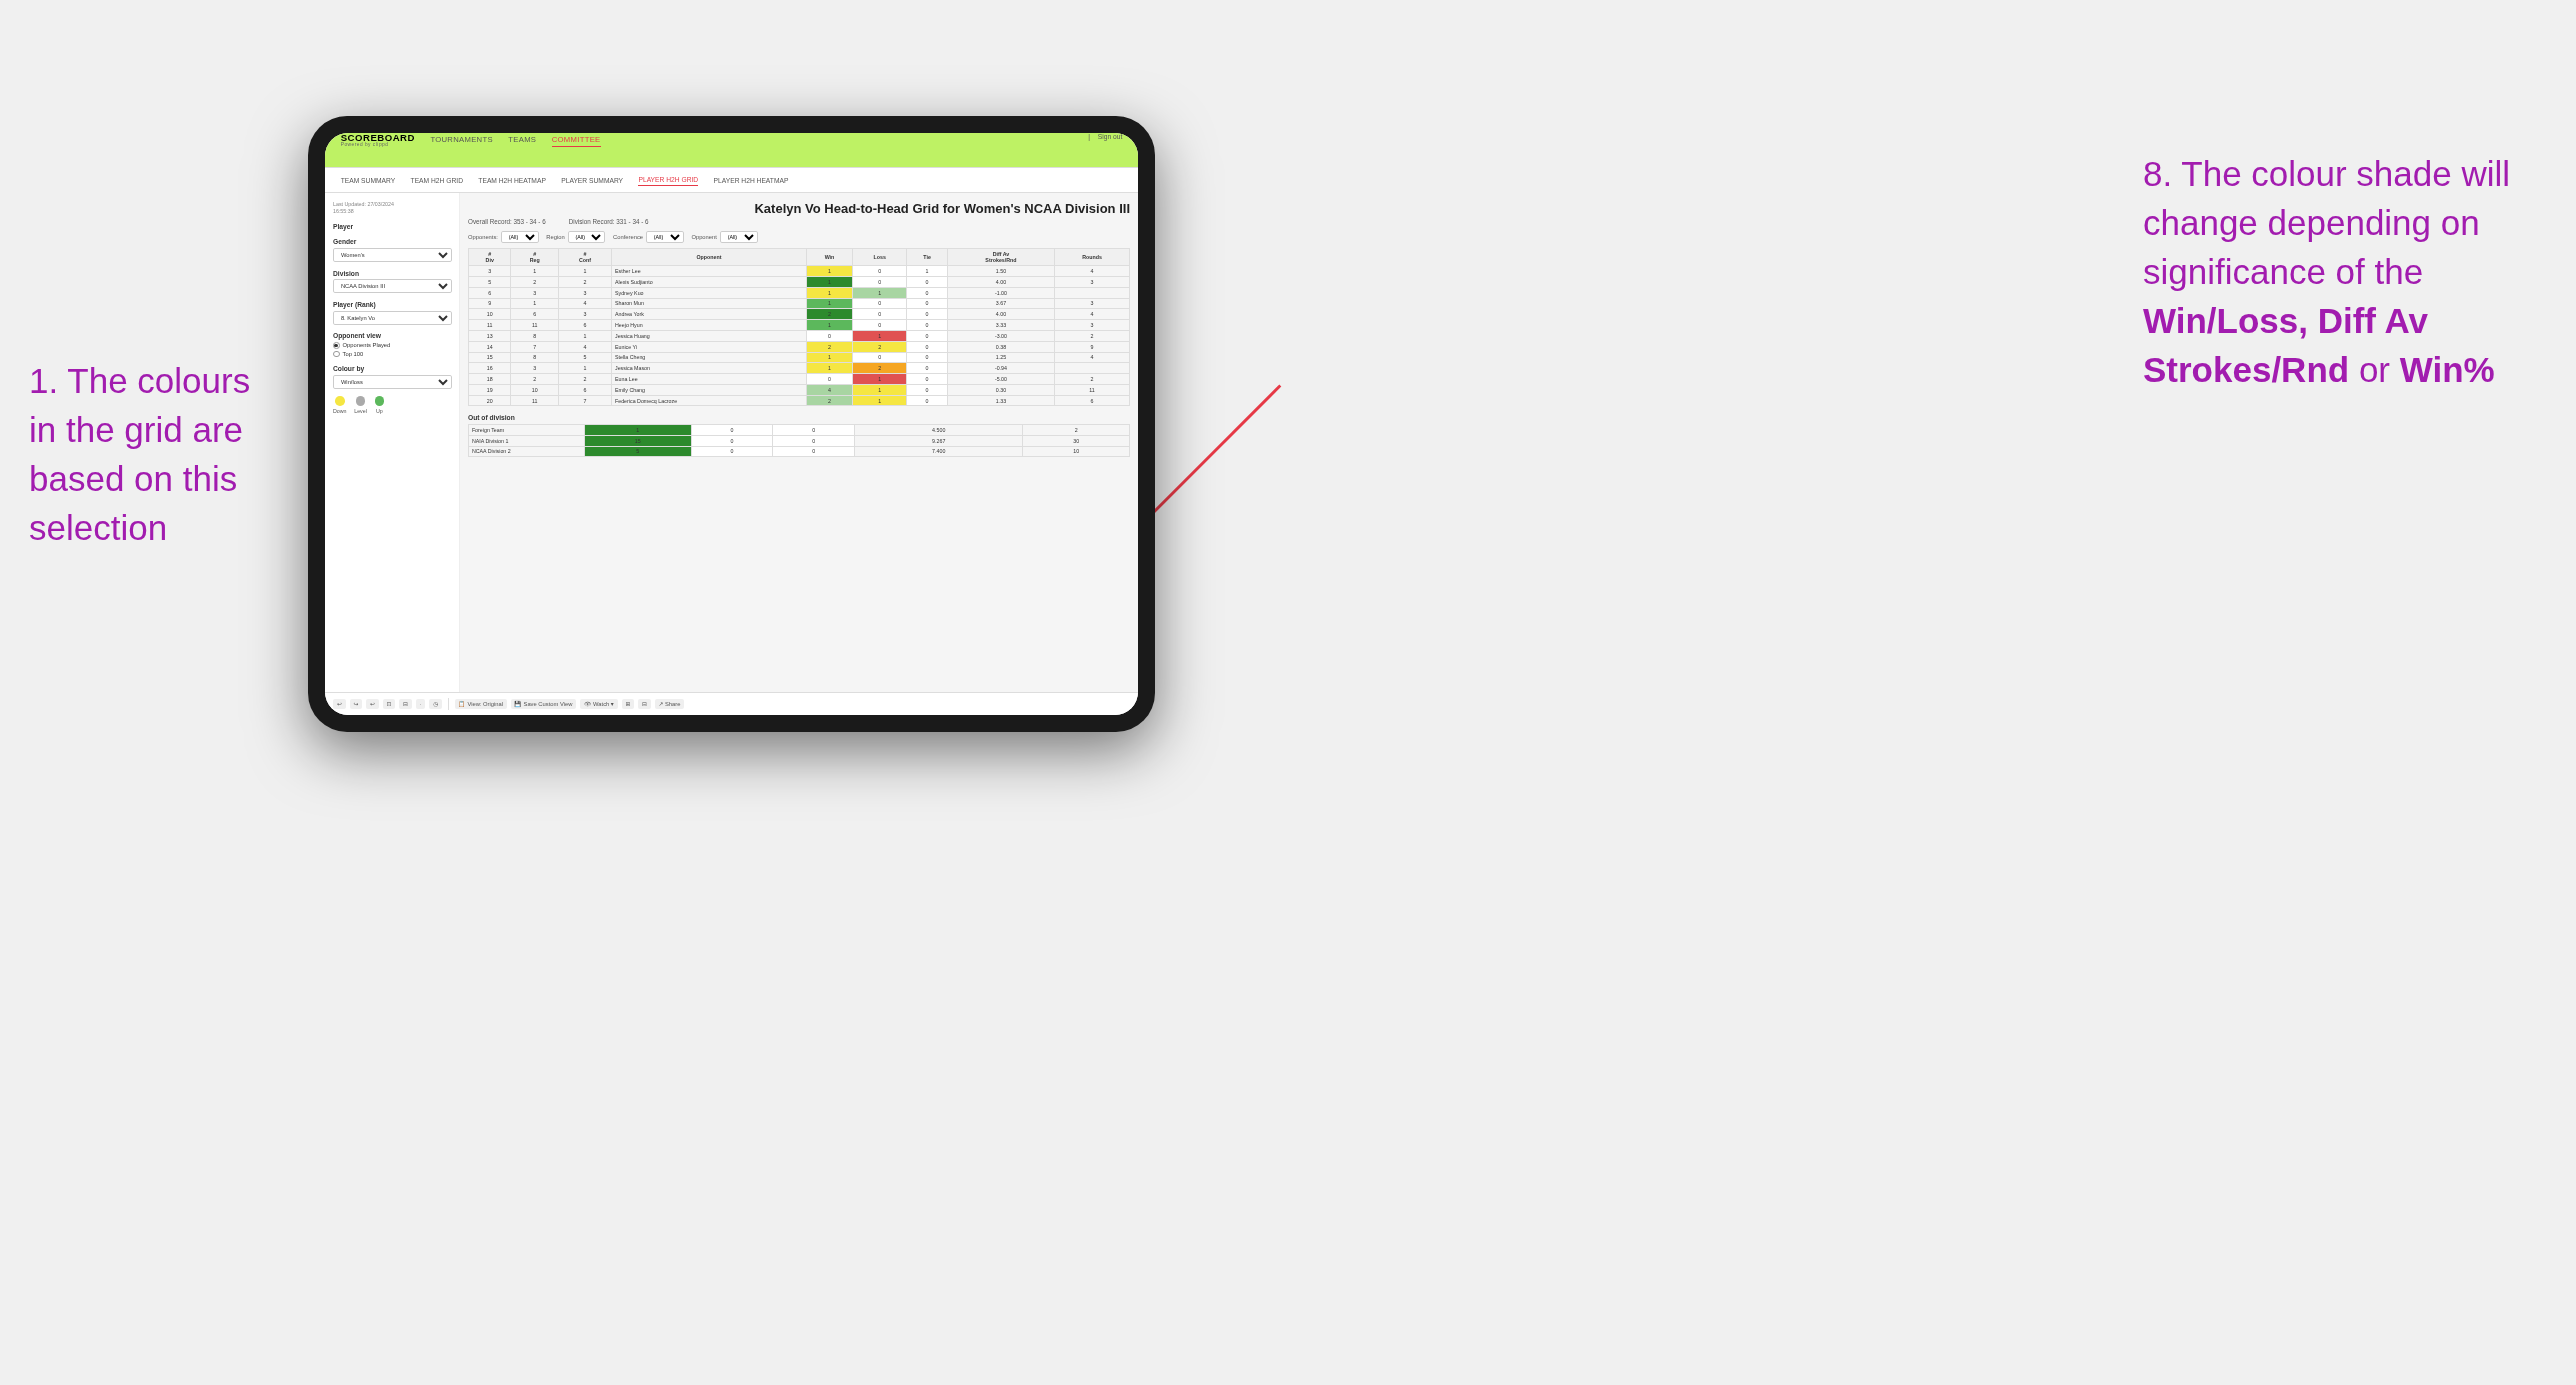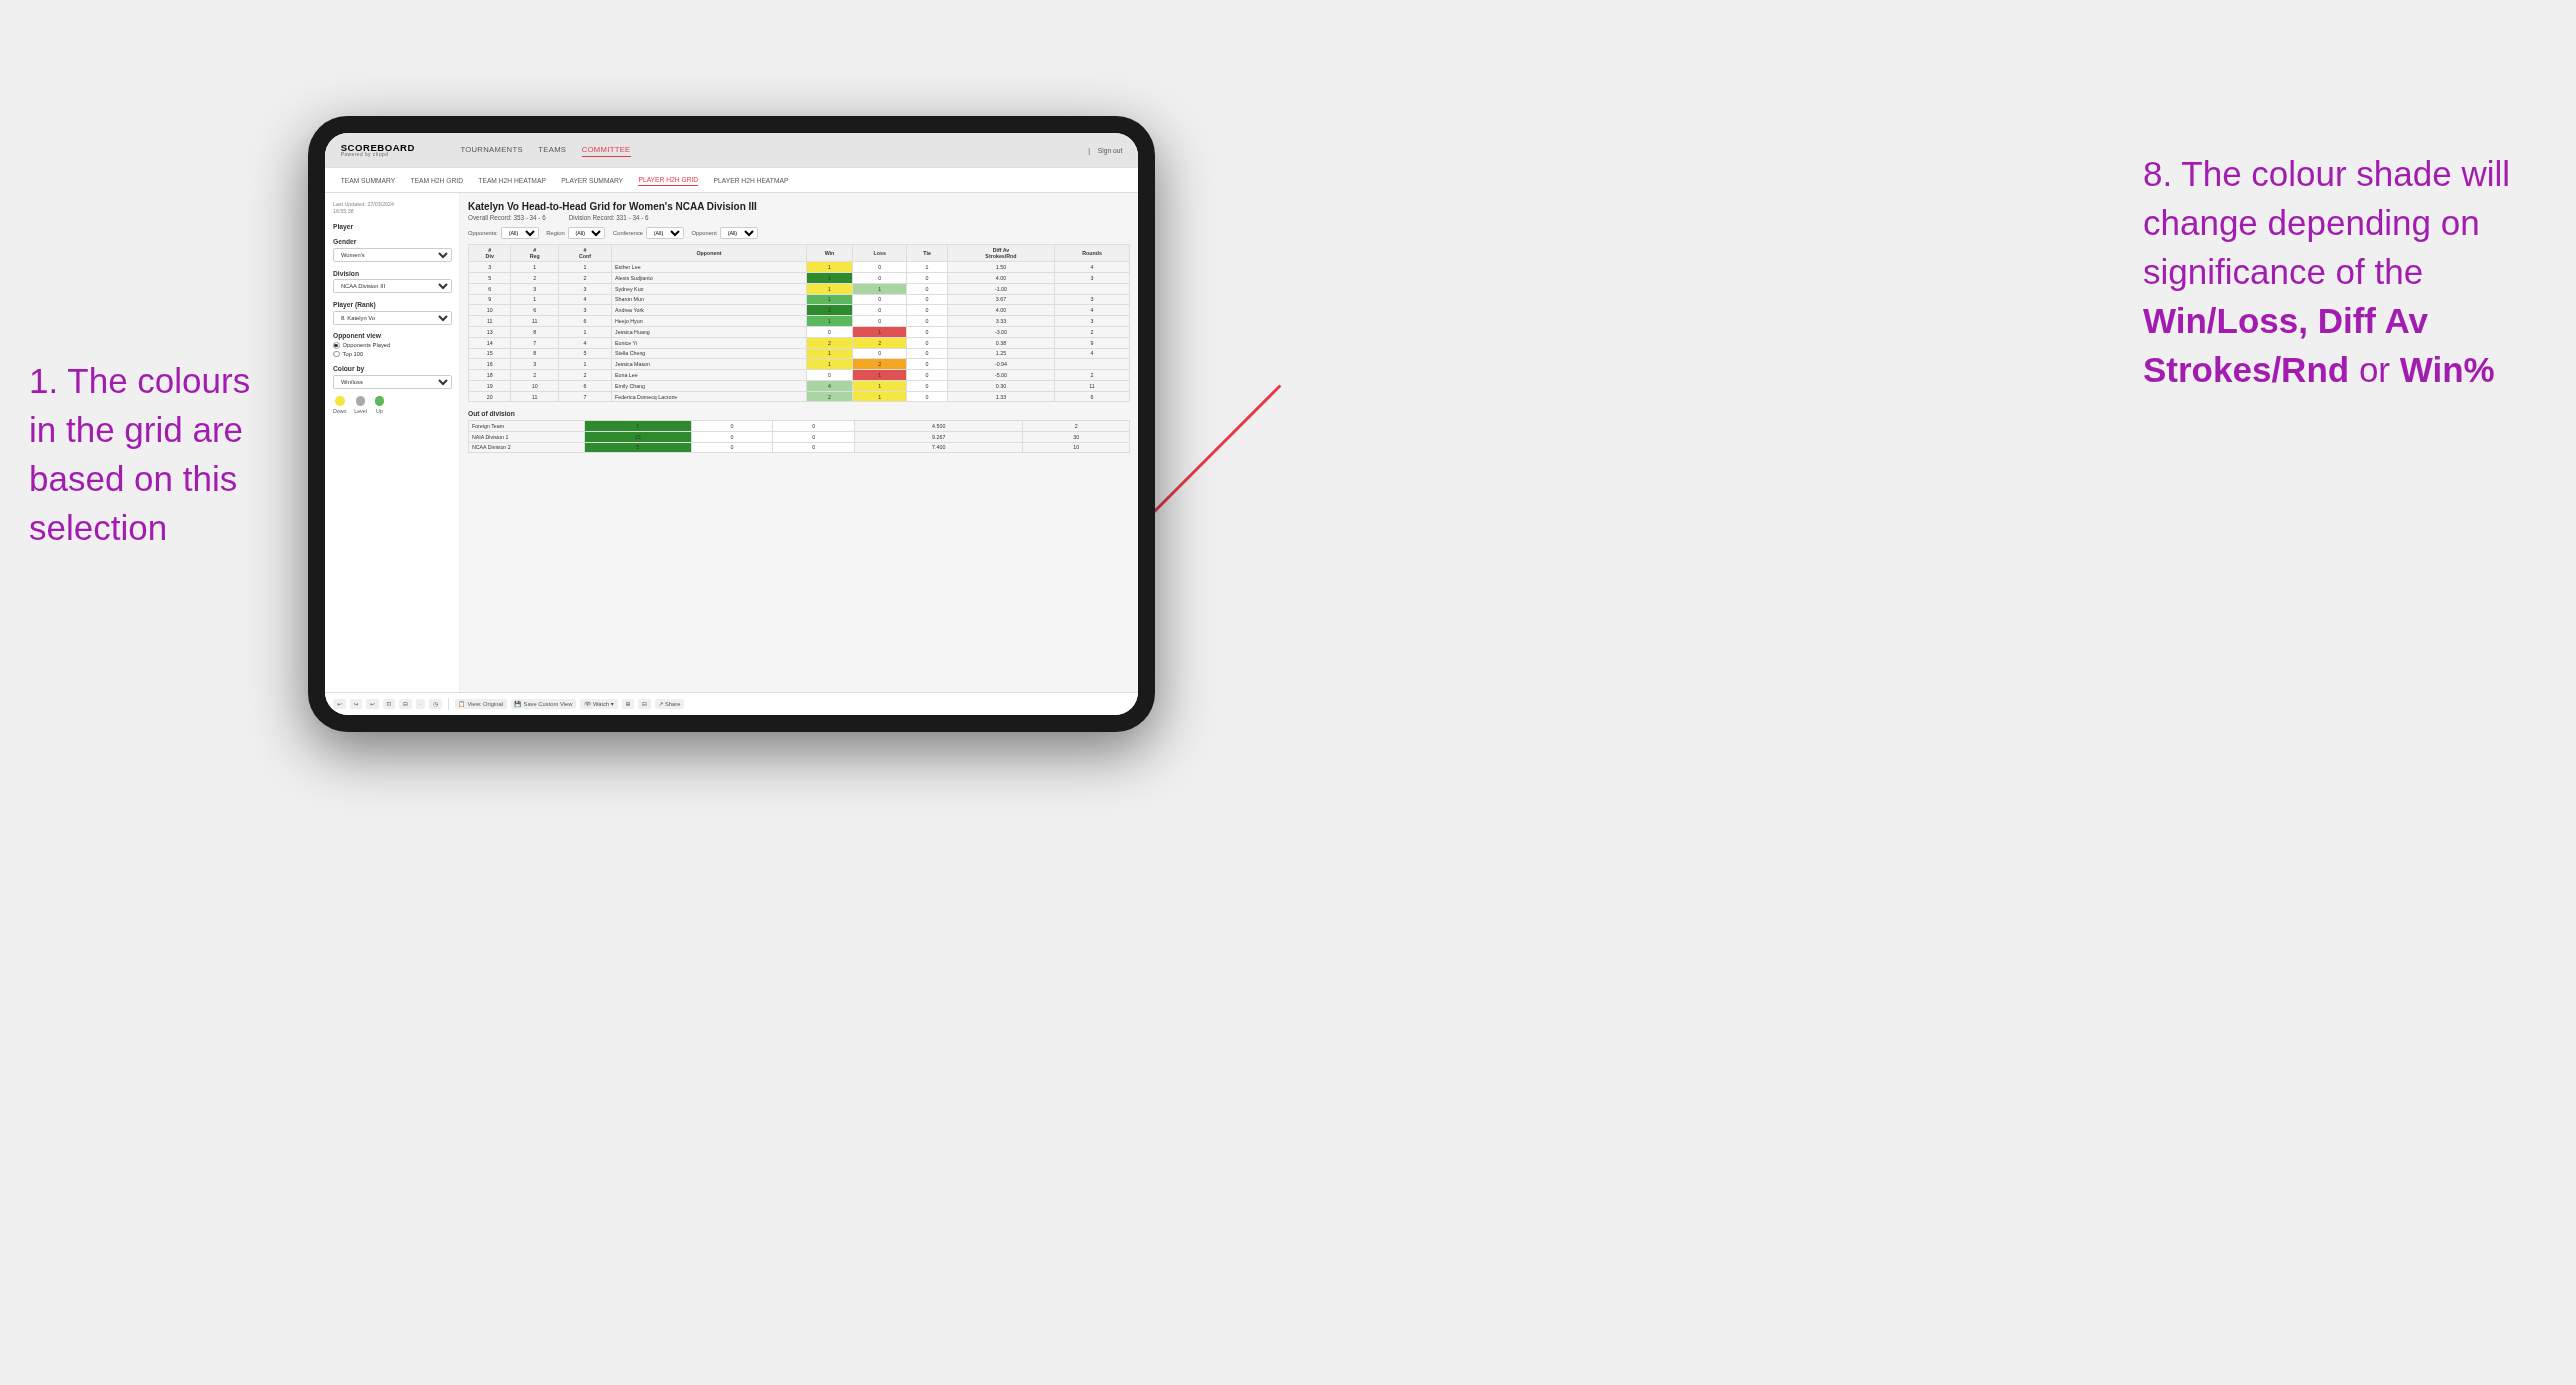--- a/index.html
+++ b/index.html
@@ -30,28 +30,27 @@
       height: 100%;
       background: #fff;
       border-radius: 23px;
       overflow: hidden;
       display: flex;
       flex-direction: column;
     }
 
     
     .nav-bar {
-      background: #e5e5e5;
+      background: #bef264;
       border-bottom: 1px solid #ddd;
       display: flex;
-      align-items: center;
+      align-items: flex-start;
       padding: 0 15.4px;
       height: 35px;
       flex-shrink: 0;
-      gap: 30px;
     }
 
     .logo {
       font-size: 9.6px;
       font-weight: 900;
       color: #000;
       letter-spacing: 0.5px;
       margin-right: 15.4px;
       line-height: 1;
     }
@@ -217,24 +216,25 @@
     }
 
     
     .right-panel {
       flex: 1;
       overflow: auto;
       padding: 7.7px;
     }
 
     .grid-title {
-      font-size: 10px;
+      font-size: 13px;
       font-weight: bold;
       color: #222;
       margin-bottom: 1.9px;
+      text-align: right;
     }
 
     .grid-subtitle {
       font-size: 6.3px;
       color: #555;
       display: flex;
       gap: 23px;
       margin-bottom: 5.8px;
     }
 

